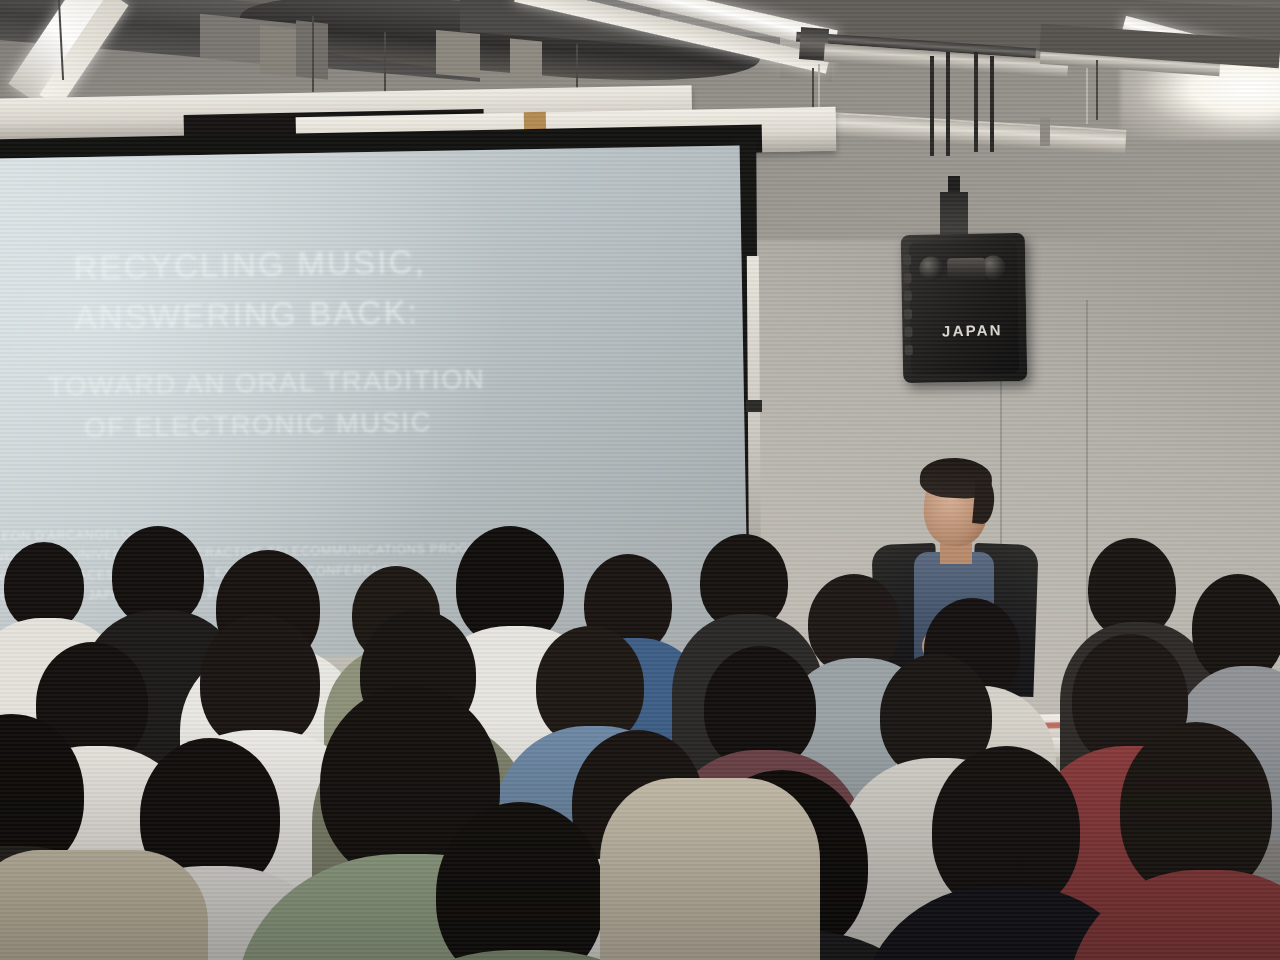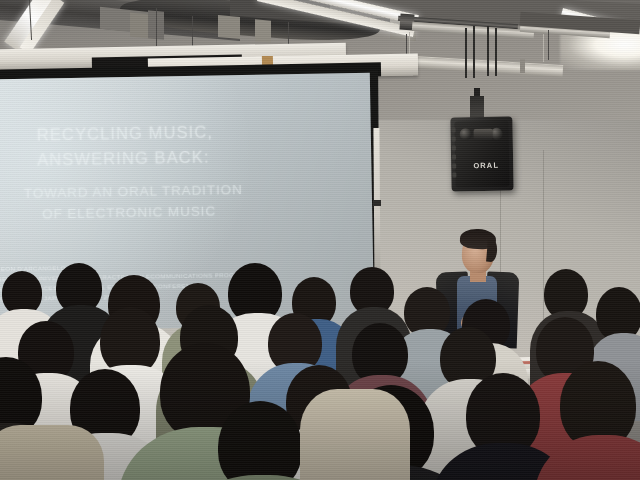--- a/index.html
+++ b/index.html
@@ -188,21 +188,21 @@
   <div class="rod" style="left:409px;top:32px;height:30px;background:#b8b4ac;"></div>
   <div class="rod" style="left:543px;top:34px;height:28px;background:#b8b4ac;"></div>
 
   <div class="spk-mount2"></div>
   <div class="spk-mount"></div>
   <div class="spk-body">
     <div class="spk-face">
       <div class="spk-drv" style="left:5px;top:7px;"></div>
       <div class="spk-drv" style="left:36px;top:7px;"></div>
       <div class="spk-horn"></div>
-      <div class="spk-label">ORAL</div>
+      <div class="spk-label">JAPAN</div>
     </div>
     <div class="spk-grillrow" style="left:1px;top:10px;"></div>
     <div class="spk-grillrow" style="left:1px;top:19px;"></div>
     <div class="spk-grillrow" style="left:1px;top:28px;"></div>
     <div class="spk-grillrow" style="left:1px;top:37px;"></div>
     <div class="spk-grillrow" style="left:1px;top:46px;"></div>
     <div class="spk-grillrow" style="left:1px;top:55px;"></div>
   </div>
 
   <div class="screen-roller"></div>

